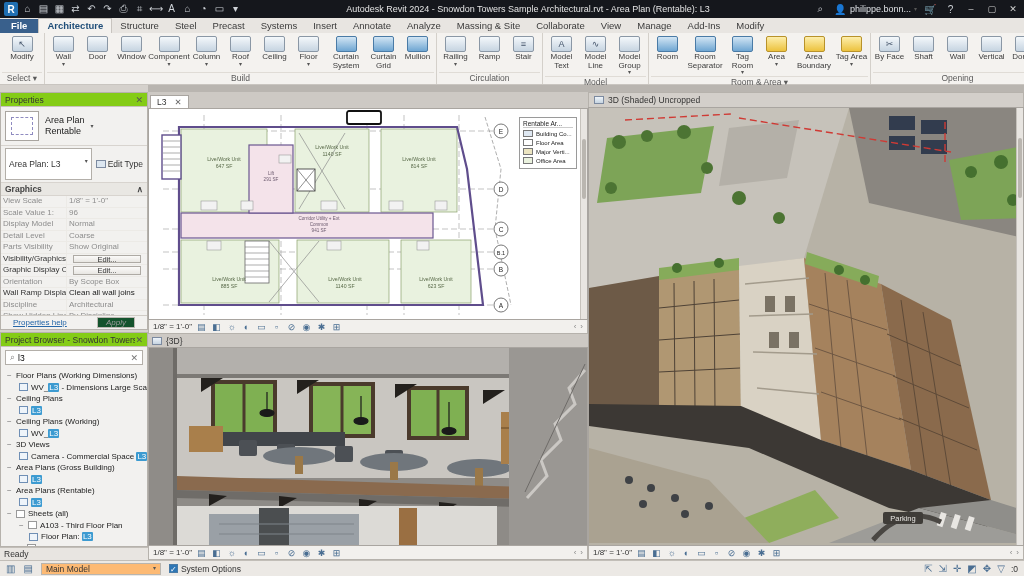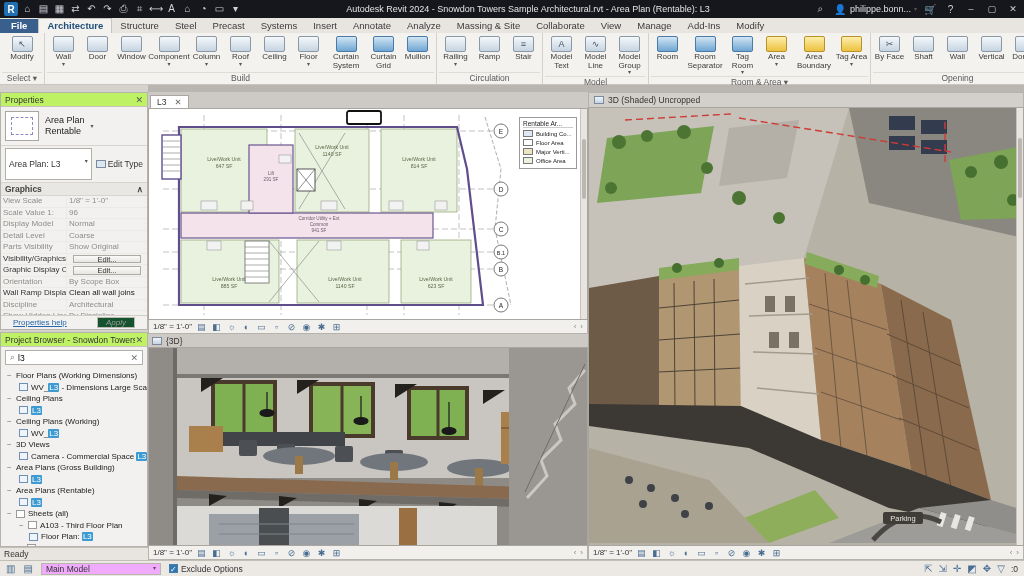--- a/index.html
+++ b/index.html
@@ -36,21 +36,21 @@
   .pname { height:12px; font-size:8.5px; color:#5a5a5a; text-align:center; border-top:1px solid #e0dcd6; margin-top:1px; }
 
   
   .main { position:absolute; top:85px; left:0; right:0; bottom:16px; background:#b9b5b0; display:flex; }
 
   
   .leftcol { width:148px; display:flex; flex-direction:column; background:#d5d1cc; padding-top:7px; }
   .panelbox { background:#f2f1ef; border:1px solid #b6b2ac; display:flex; flex-direction:column; overflow:hidden; }
   .props { height:238px; }
   .browser { flex:1; margin-top:2px; }
-  .pb-head { height:14px; background:#bef264; display:flex; align-items:center; justify-content:space-between; padding:0 4px; font-size:8.5px; color:#333; border-bottom:1px solid #c6c2bc; }
+  .pb-head { height:14px; background:#84cc16; display:flex; align-items:center; justify-content:space-between; padding:0 4px; font-size:8.5px; color:#333; border-bottom:1px solid #c6c2bc; }
   .pb-x { color:#555; font-size:9px; }
   .typesel { display:flex; align-items:center; gap:6px; padding:4px; border-bottom:1px solid #d8d4cf; }
   .typethumb { width:34px; height:30px; border:1px solid #a9a5a0; background:#fff; position:relative; }
   .typethumb::after { content:""; position:absolute; inset:5px; border:1px dashed #8f8bc0; }
   .typename { font-size:9px; color:#222; line-height:11px; }
   .instrow { display:flex; align-items:center; gap:4px; padding:2px 4px; border-bottom:1px solid #d8d4cf; font-size:8.5px; }
   .instsel { flex:1; border:1px solid #b3afa9; background:#fff; padding:10px 3px; display:flex; justify-content:space-between; }
   .edittype { display:flex; align-items:center; gap:2px; color:#333; }
   .etico { width:10px; height:8px; border:1px solid #7c8aa0; background:#dce6f0; }
   .sechead { display:flex; justify-content:space-between; padding:1px 4px; background:#e9e7e3; font-size:8.5px; font-weight:bold; color:#444; border-bottom:1px solid #d8d4cf; }
@@ -98,21 +98,21 @@
   .secwrap { position:relative; flex:1; background:#8e8b87; border:1px solid #a9a5a0; overflow:hidden; }
 
   
   .rightcol { flex:1; display:flex; flex-direction:column; padding-top:7px; }
   .shadedhead { height:15px; background:#d3cfca; display:flex; align-items:center; gap:4px; padding:0 5px; font-size:8.5px; color:#333; border:1px solid #b6b2ac; border-bottom:none; }
   .shadedwrap { position:relative; flex:1; background:#b7b2a6; border:1px solid #a9a5a0; overflow:hidden; }
   .hico { width:10px; height:8px; border:1px solid #7c8aa0; background:linear-gradient(#eef4fa,#c6d4e1); }
 
   
   .statusbar { position:absolute; left:0; right:0; bottom:0; height:16px; background:#ece9e5; border-top:1px solid #c2beb8; display:flex; align-items:center; gap:8px; padding:0 6px; font-size:8.5px; color:#333; }
-  .sb-sel { display:flex; align-items:center; gap:3px; border:1px solid #b9b5af; background:#f0abfc; padding:0 4px; height:12px; min-width:120px; justify-content:space-between; }
+  .sb-sel { display:flex; align-items:center; gap:3px; border:1px solid #b9b5af; background:#fdba74; padding:0 4px; height:12px; min-width:120px; justify-content:space-between; }
   .chk { width:9px; height:9px; border:1px solid #4a7ba6; background:#2f77b5; color:#fff; font-size:8px; line-height:9px; text-align:center; }
   .sbico { font-size:10px; color:#4a6e92; }
   .sb-right { margin-left:auto; display:flex; align-items:center; gap:6px; }
 
   svg text { font-family:"Liberation Sans", sans-serif; }
 </style>
 </head>
 <body>
 
 <div id="app">
@@ -912,21 +912,21 @@
 
   <div class="statusbar">
     <span class="sbico">▥</span>
     <span class="sbico">▤</span>
     <div class="sb-sel">
       <span>Main Model</span>
       <span class="caret">▾</span>
     </div>
     <span style="display:flex;align-items:center;gap:3px;">
       <span class="chk">✓</span>
-      <span>Exclude Options</span>
+      <span>System Options</span>
     </span>
     <div class="sb-right" id="sbRight">
         <span class="sbico">⇱</span>
         <span class="sbico">⇲</span>
         <span class="sbico">✛</span>
         <span class="sbico">◩</span>
         <span class="sbico">✥</span>
         <span class="sbico">▽</span>
         <span>:0</span>
       </div>

